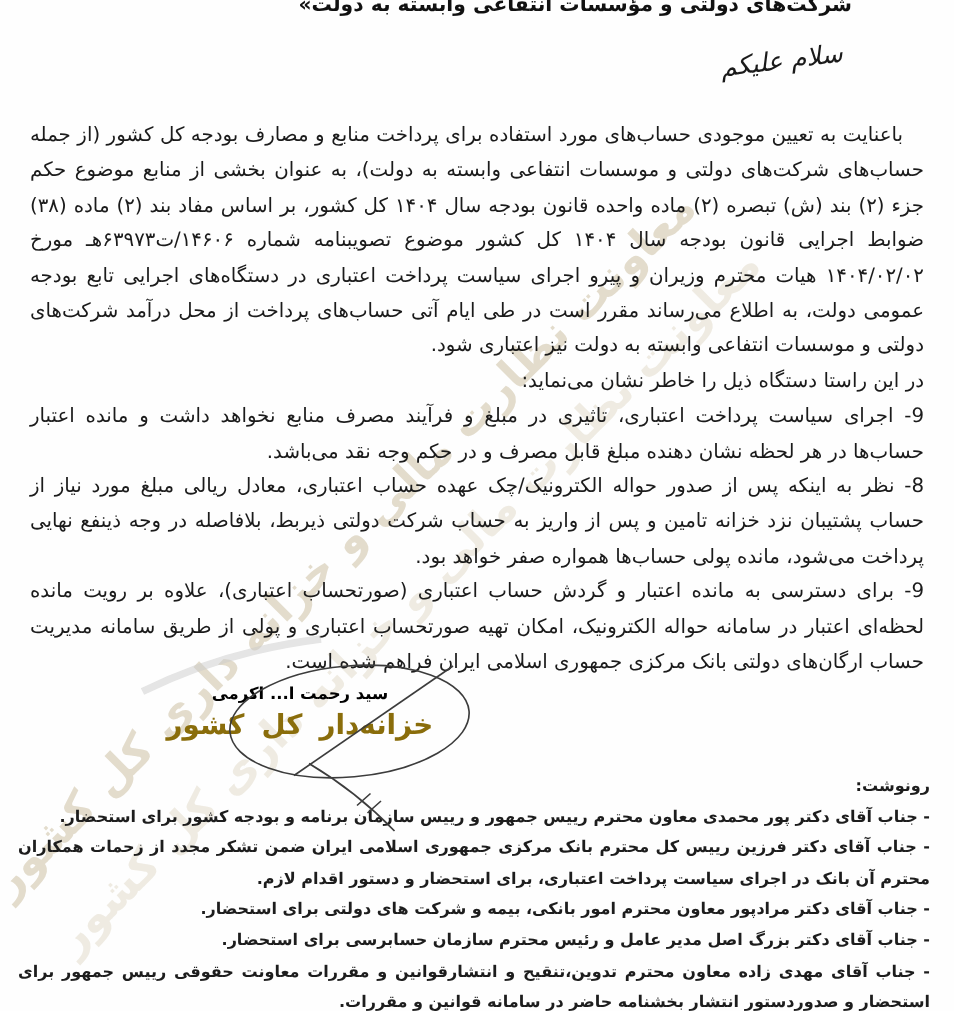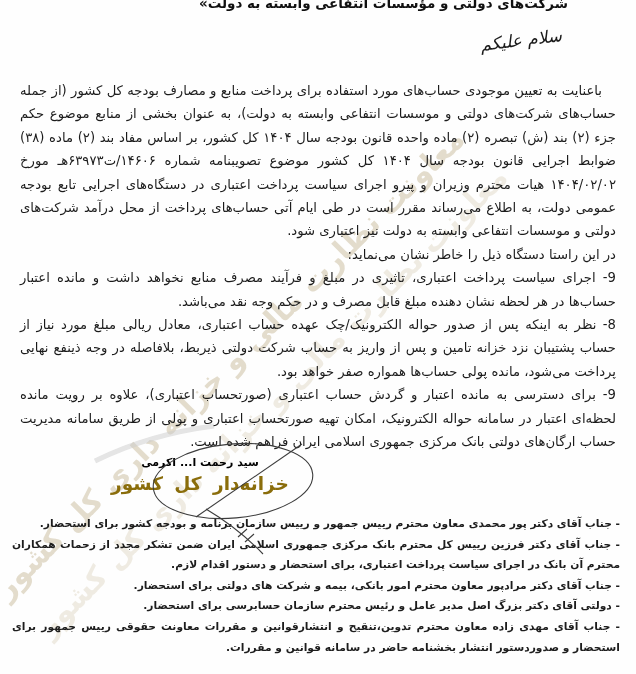--- a/index.html
+++ b/index.html
@@ -90,20 +90,21 @@
     <path d="M95,461 Q150,434 214,426" fill="none" stroke="#cccccc" stroke-width="5" opacity="0.5"></path>
 
     <ellipse cx="233" cy="481" rx="80" ry="37" transform="rotate(-5 233 481)" fill="none" stroke="#3c3c3c" stroke-width="1.1"></ellipse>
 
     <path d="M302,444 L196,517" fill="none" stroke="#3c3c3c" stroke-width="1.1"></path>
     <path d="M206,509 Q238,528 263,554" fill="none" stroke="#3c3c3c" stroke-width="1.1"></path>
     <path d="M238,537 l9,-8 M245,542 l9,-8" fill="none" stroke="#3c3c3c" stroke-width="1.1"></path>
   </svg>
 
   <div class="cc">
+    <div>رونوشت:</div>
     <div>- جناب آقای دکتر پور محمدی معاون محترم رییس جمهور و رییس سازمان برنامه و بودجه کشور  برای استحضار.</div>
     <div>- جناب آقای دکتر فرزین رییس کل محترم بانک مرکزی جمهوری اسلامی ایران  ضمن تشکر مجدد از زحمات همکاران محترم آن بانک در اجرای سیاست پرداخت اعتباری، برای استحضار و دستور اقدام لازم.</div>
     <div>- جناب آقای دکتر مرادپور معاون محترم امور بانکی، بیمه و شرکت های دولتی برای استحضار.</div>
-    <div>- دولتی آقای دکتر بزرگ اصل مدیر عامل و رئیس محترم سازمان حسابرسی برای استحضار.</div>
+    <div>- جناب آقای دکتر بزرگ اصل مدیر عامل و رئیس محترم سازمان حسابرسی برای استحضار.</div>
     <div>- جناب آقای مهدی زاده معاون محترم تدوین،تنقیح و انتشارقوانین و مقررات معاونت حقوقی رییس جمهور  برای استحضار و صدوردستور انتشار بخشنامه حاضر در سامانه قوانین و مقررات.</div>
   </div>
 
 </div>
 
 </body></html>

